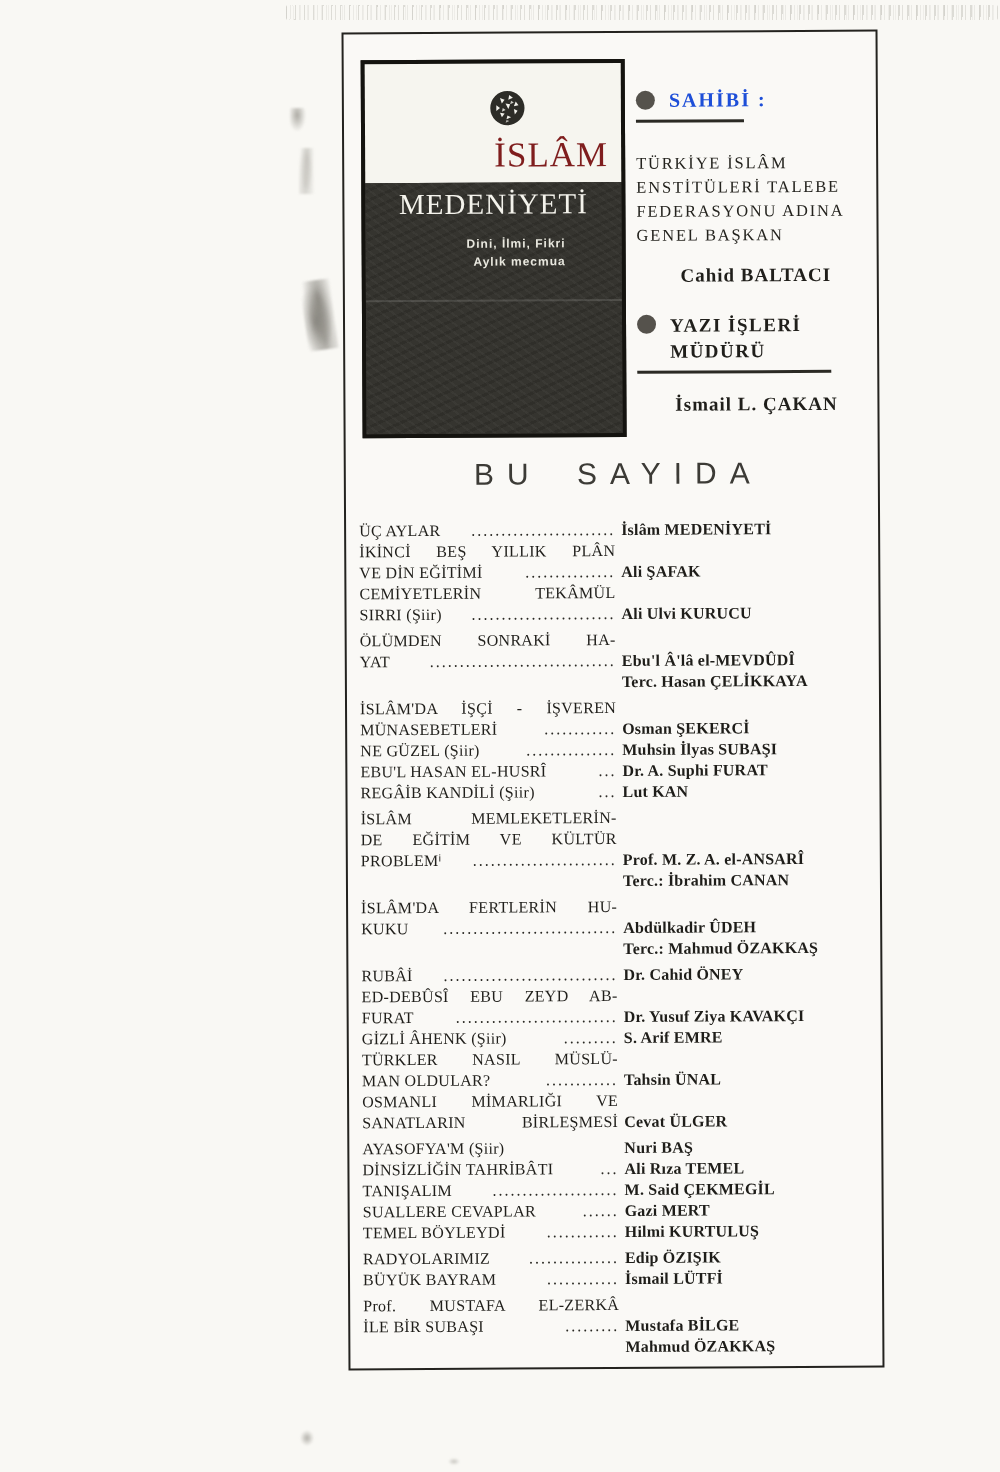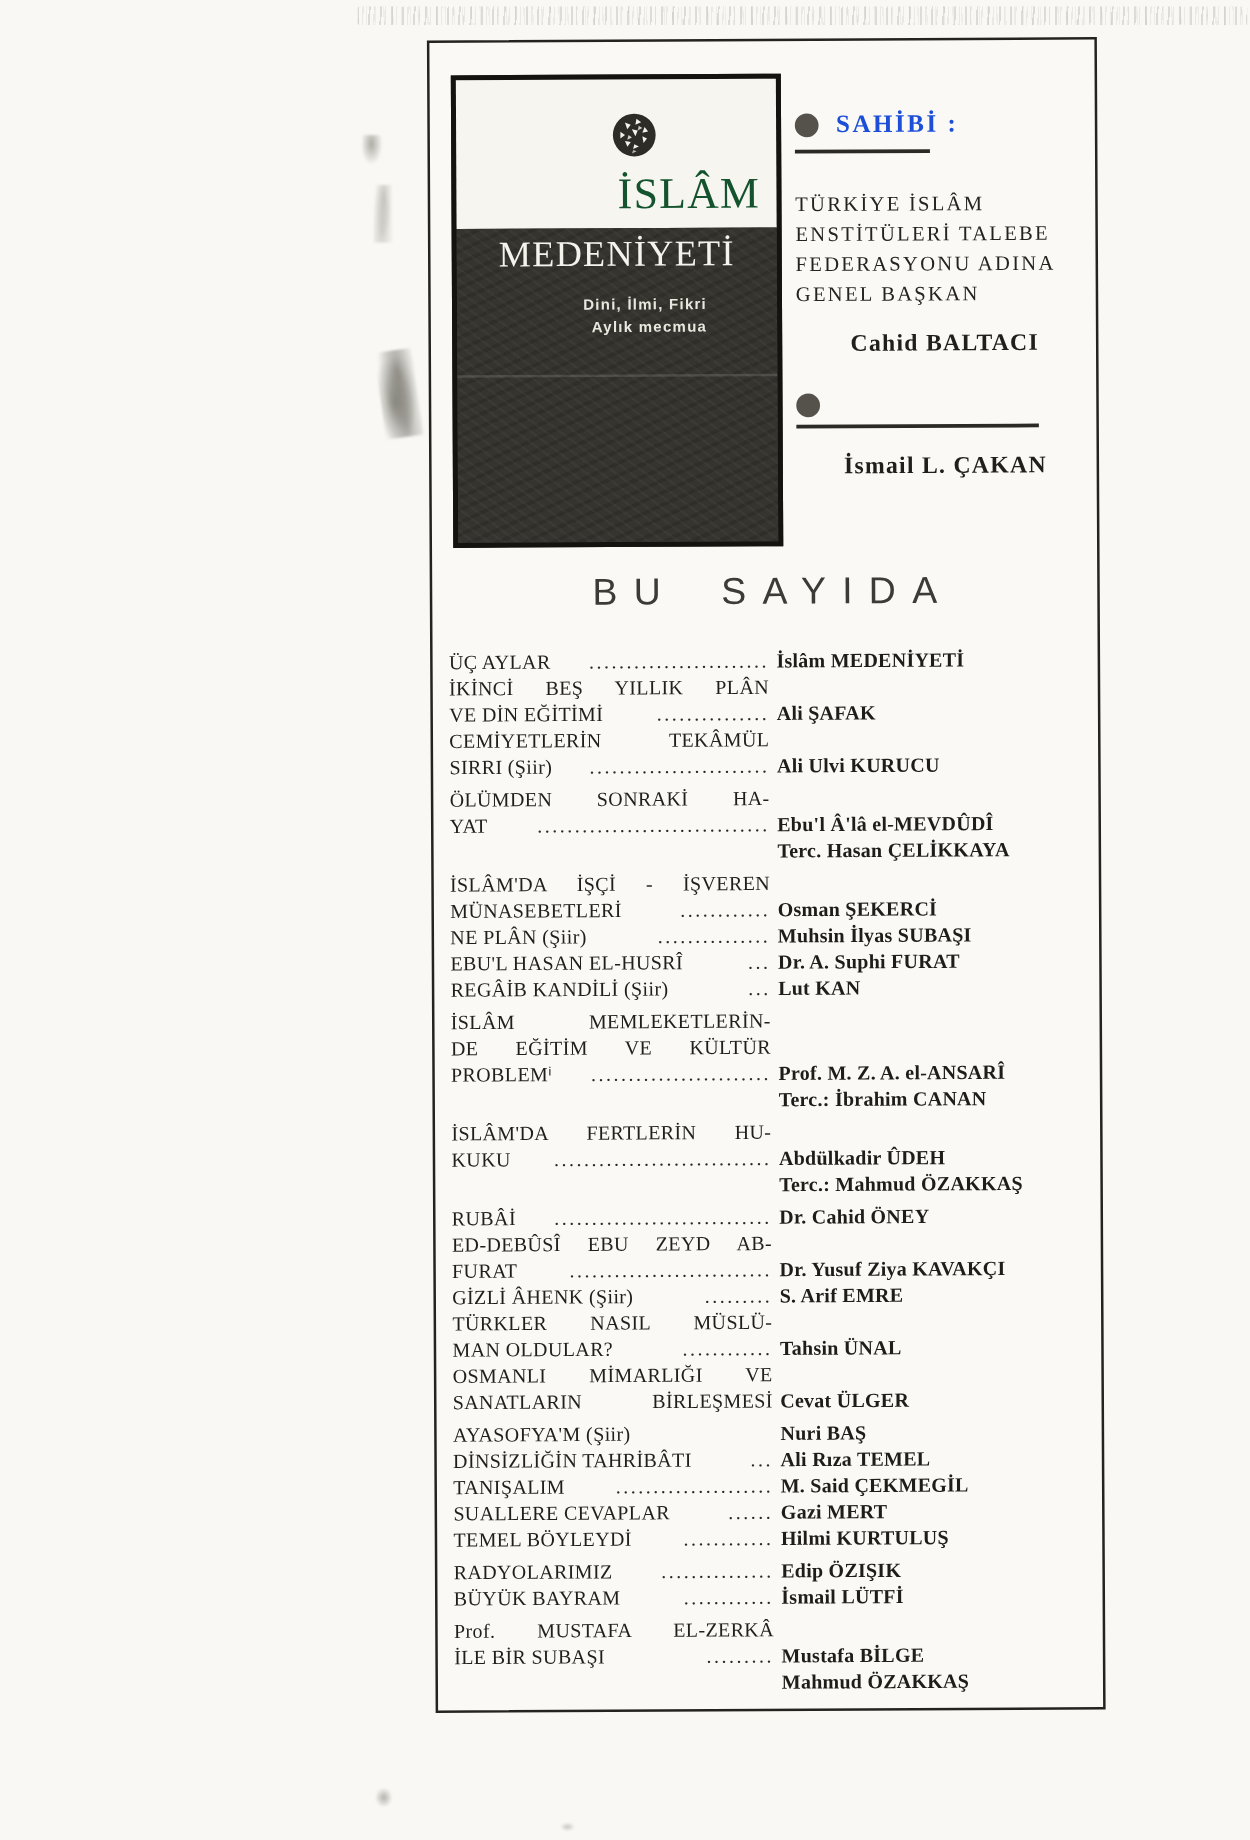--- a/index.html
+++ b/index.html
@@ -43,21 +43,21 @@
 
   
   .cover{
     position:absolute; left:17px; top:26px; width:264px; height:378px;
     border:4px solid #14130f; background:#34332e;
   }
   .cover-top{ position:relative; height:119px; background:#f6f5ef; }
   .cover-logo{ position:absolute; left:124px; top:26px; }
   .cover-title1{
     position:absolute; right:13px; top:74px; font-size:35px; line-height:35px;
-    letter-spacing:1px; color:#14532d;margin-left:24px;
+    letter-spacing:1px; color:#7f1d1d;margin-left:24px;
   }
   .cover-bottom{
     position:absolute; left:0; right:0; top:119px; bottom:0; background:#35342f;
     background-image:
       repeating-linear-gradient(37deg, rgba(255,255,255,.028) 0 2px, transparent 2px 7px),
       repeating-linear-gradient(-24deg, rgba(0,0,0,.12) 0 3px, transparent 3px 9px);
     color:#f2f1e9; overflow:hidden;
   }
   .cover-title2{ margin-top:5px; text-align:center; font-size:29px; letter-spacing:1px; color:#f4f3ec; }
   .cover-sub{ font-family:"Liberation Sans", sans-serif; font-weight:bold; font-size:12px;
@@ -151,20 +151,24 @@
           <div>TÜRKİYE İSLÂM</div>
           <div>ENSTİTÜLERİ TALEBE</div>
           <div>FEDERASYONU ADINA</div>
           <div>GENEL BAŞKAN</div>
         </div>
 
       <div class="owner-name">Cahid BALTACI</div>
 
       <div class="m-row m-row2">
         <span class="bullet"></span>
+        <div class="editor-label">
+            <div>YAZI İŞLERİ</div>
+            <div>MÜDÜRÜ</div>
+          </div>
       </div>
       <div class="rule rule2"></div>
 
       <div class="editor-name">İsmail L. ÇAKAN</div>
     </div>
 
     <div class="toc-heading">BU SAYIDA</div>
 
     <div class="toc" id="toc">
         <div class="toc-row">
@@ -223,21 +227,21 @@
               <span class="d">............</span>
             </div>
           </div>
           <div class="ac" style="padding-top: 21px;">
             <div class="ta">Osman ŞEKERCİ</div>
           </div>
         </div>
         <div class="toc-row">
           <div>
             <div class="tl dotted">
-              <span class="t">NE PLÂN (Şiir)</span>
+              <span class="t">NE GÜZEL (Şiir)</span>
               <span class="d">...............</span>
             </div>
           </div>
           <div class="ac" style="padding-top: 0px;">
             <div class="ta">Muhsin İlyas SUBAŞI</div>
           </div>
         </div>
         <div class="toc-row">
           <div>
             <div class="tl dotted">

